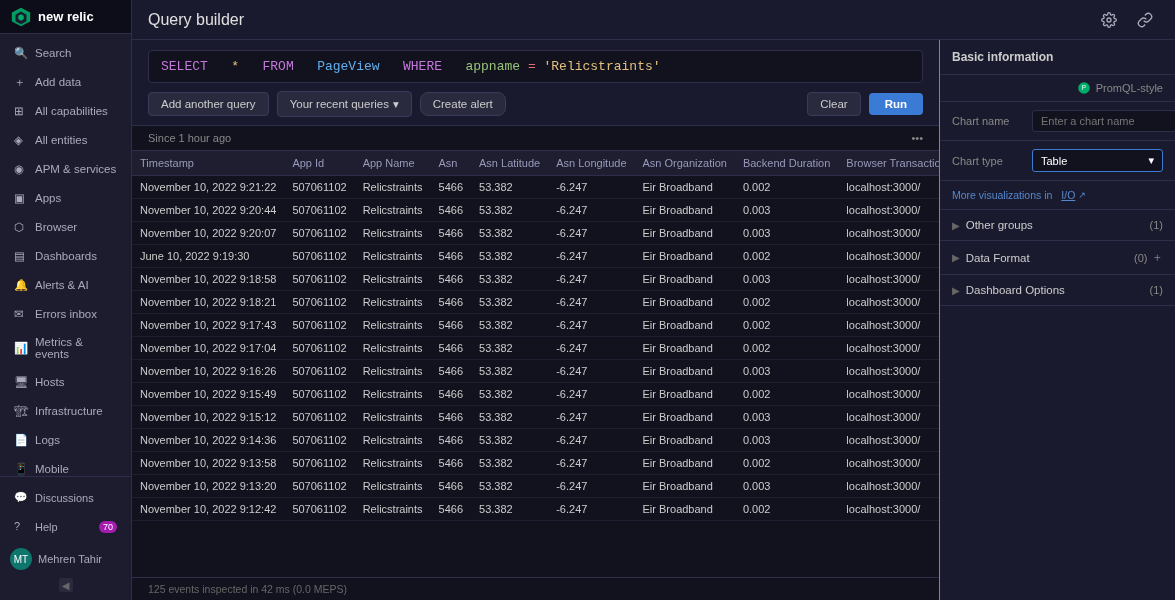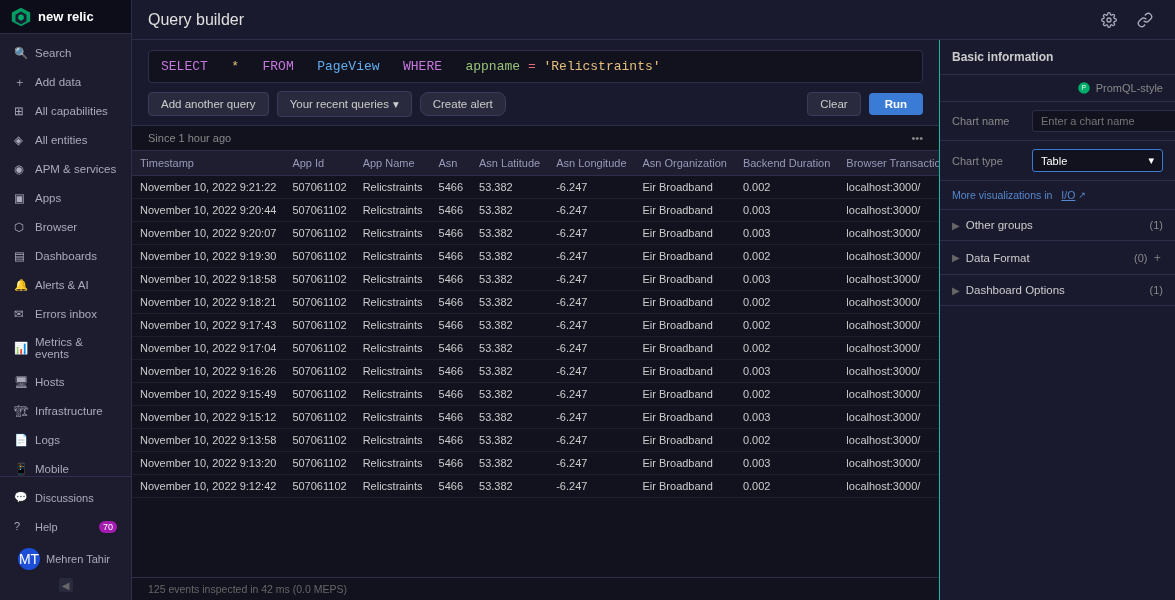--- a/index.html
+++ b/index.html
@@ -170,21 +170,21 @@
     }
     .promql-badge {
       display: flex; align-items: center; gap: 5px; font-size: 11px; color: #888;
       padding: 6px 12px; border-bottom: 1px solid #2e2e4a; justify-content: flex-end;
     }
 
     
     .user-row {
       display: flex; align-items: center; padding: 6px 10px; margin-top: auto;
     }
-    .avatar { width: 22px; height: 22px; border-radius: 50%; background: #1d4ed8; display: flex; align-items: center; justify-content: center; font-size: 14px; color: #fff; margin-right: 6px; margin-left: 8px; }
+    .avatar { width: 22px; height: 22px; border-radius: 50%; background: #0f766e; display: flex; align-items: center; justify-content: center; font-size: 10px; color: #fff; margin-right: 6px; }
     .user-name { font-size: 11px; color: #aab; }
 
     .collapse-btn {
       width: 14px; height: 14px; background: #2a2a3e; border: none; color: #666;
       font-size: 10px; cursor: pointer; display: flex; align-items: center; justify-content: center;
       border-radius: 2px; margin: 2px auto;
     }
   </style>
 </head>
 <body>
@@ -380,21 +380,21 @@
                 <td>507061102</td>
                 <td>Relicstraints</td>
                 <td>5466</td>
                 <td>53.382</td>
                 <td>-6.247</td>
                 <td>Eir Broadband</td>
                 <td>0.003</td>
                 <td>localhost:3000/</td>
               </tr>
               <tr>
-                <td>November 10, 2022 9:19:30</td>
+                <td>June 10, 2022 9:19:30</td>
                 <td>507061102</td>
                 <td>Relicstraints</td>
                 <td>5466</td>
                 <td>53.382</td>
                 <td>-6.247</td>
                 <td>Eir Broadband</td>
                 <td>0.002</td>
                 <td>localhost:3000/</td>
               </tr>
               <tr>
@@ -458,20 +458,31 @@
                 <td>Relicstraints</td>
                 <td>5466</td>
                 <td>53.382</td>
                 <td>-6.247</td>
                 <td>Eir Broadband</td>
                 <td>0.002</td>
                 <td>localhost:3000/</td>
               </tr>
               <tr>
                 <td>November 10, 2022 9:15:12</td>
+                <td>507061102</td>
+                <td>Relicstraints</td>
+                <td>5466</td>
+                <td>53.382</td>
+                <td>-6.247</td>
+                <td>Eir Broadband</td>
+                <td>0.003</td>
+                <td>localhost:3000/</td>
+              </tr>
+              <tr>
+                <td>November 10, 2022 9:14:36</td>
                 <td>507061102</td>
                 <td>Relicstraints</td>
                 <td>5466</td>
                 <td>53.382</td>
                 <td>-6.247</td>
                 <td>Eir Broadband</td>
                 <td>0.003</td>
                 <td>localhost:3000/</td>
               </tr>
               <tr>

